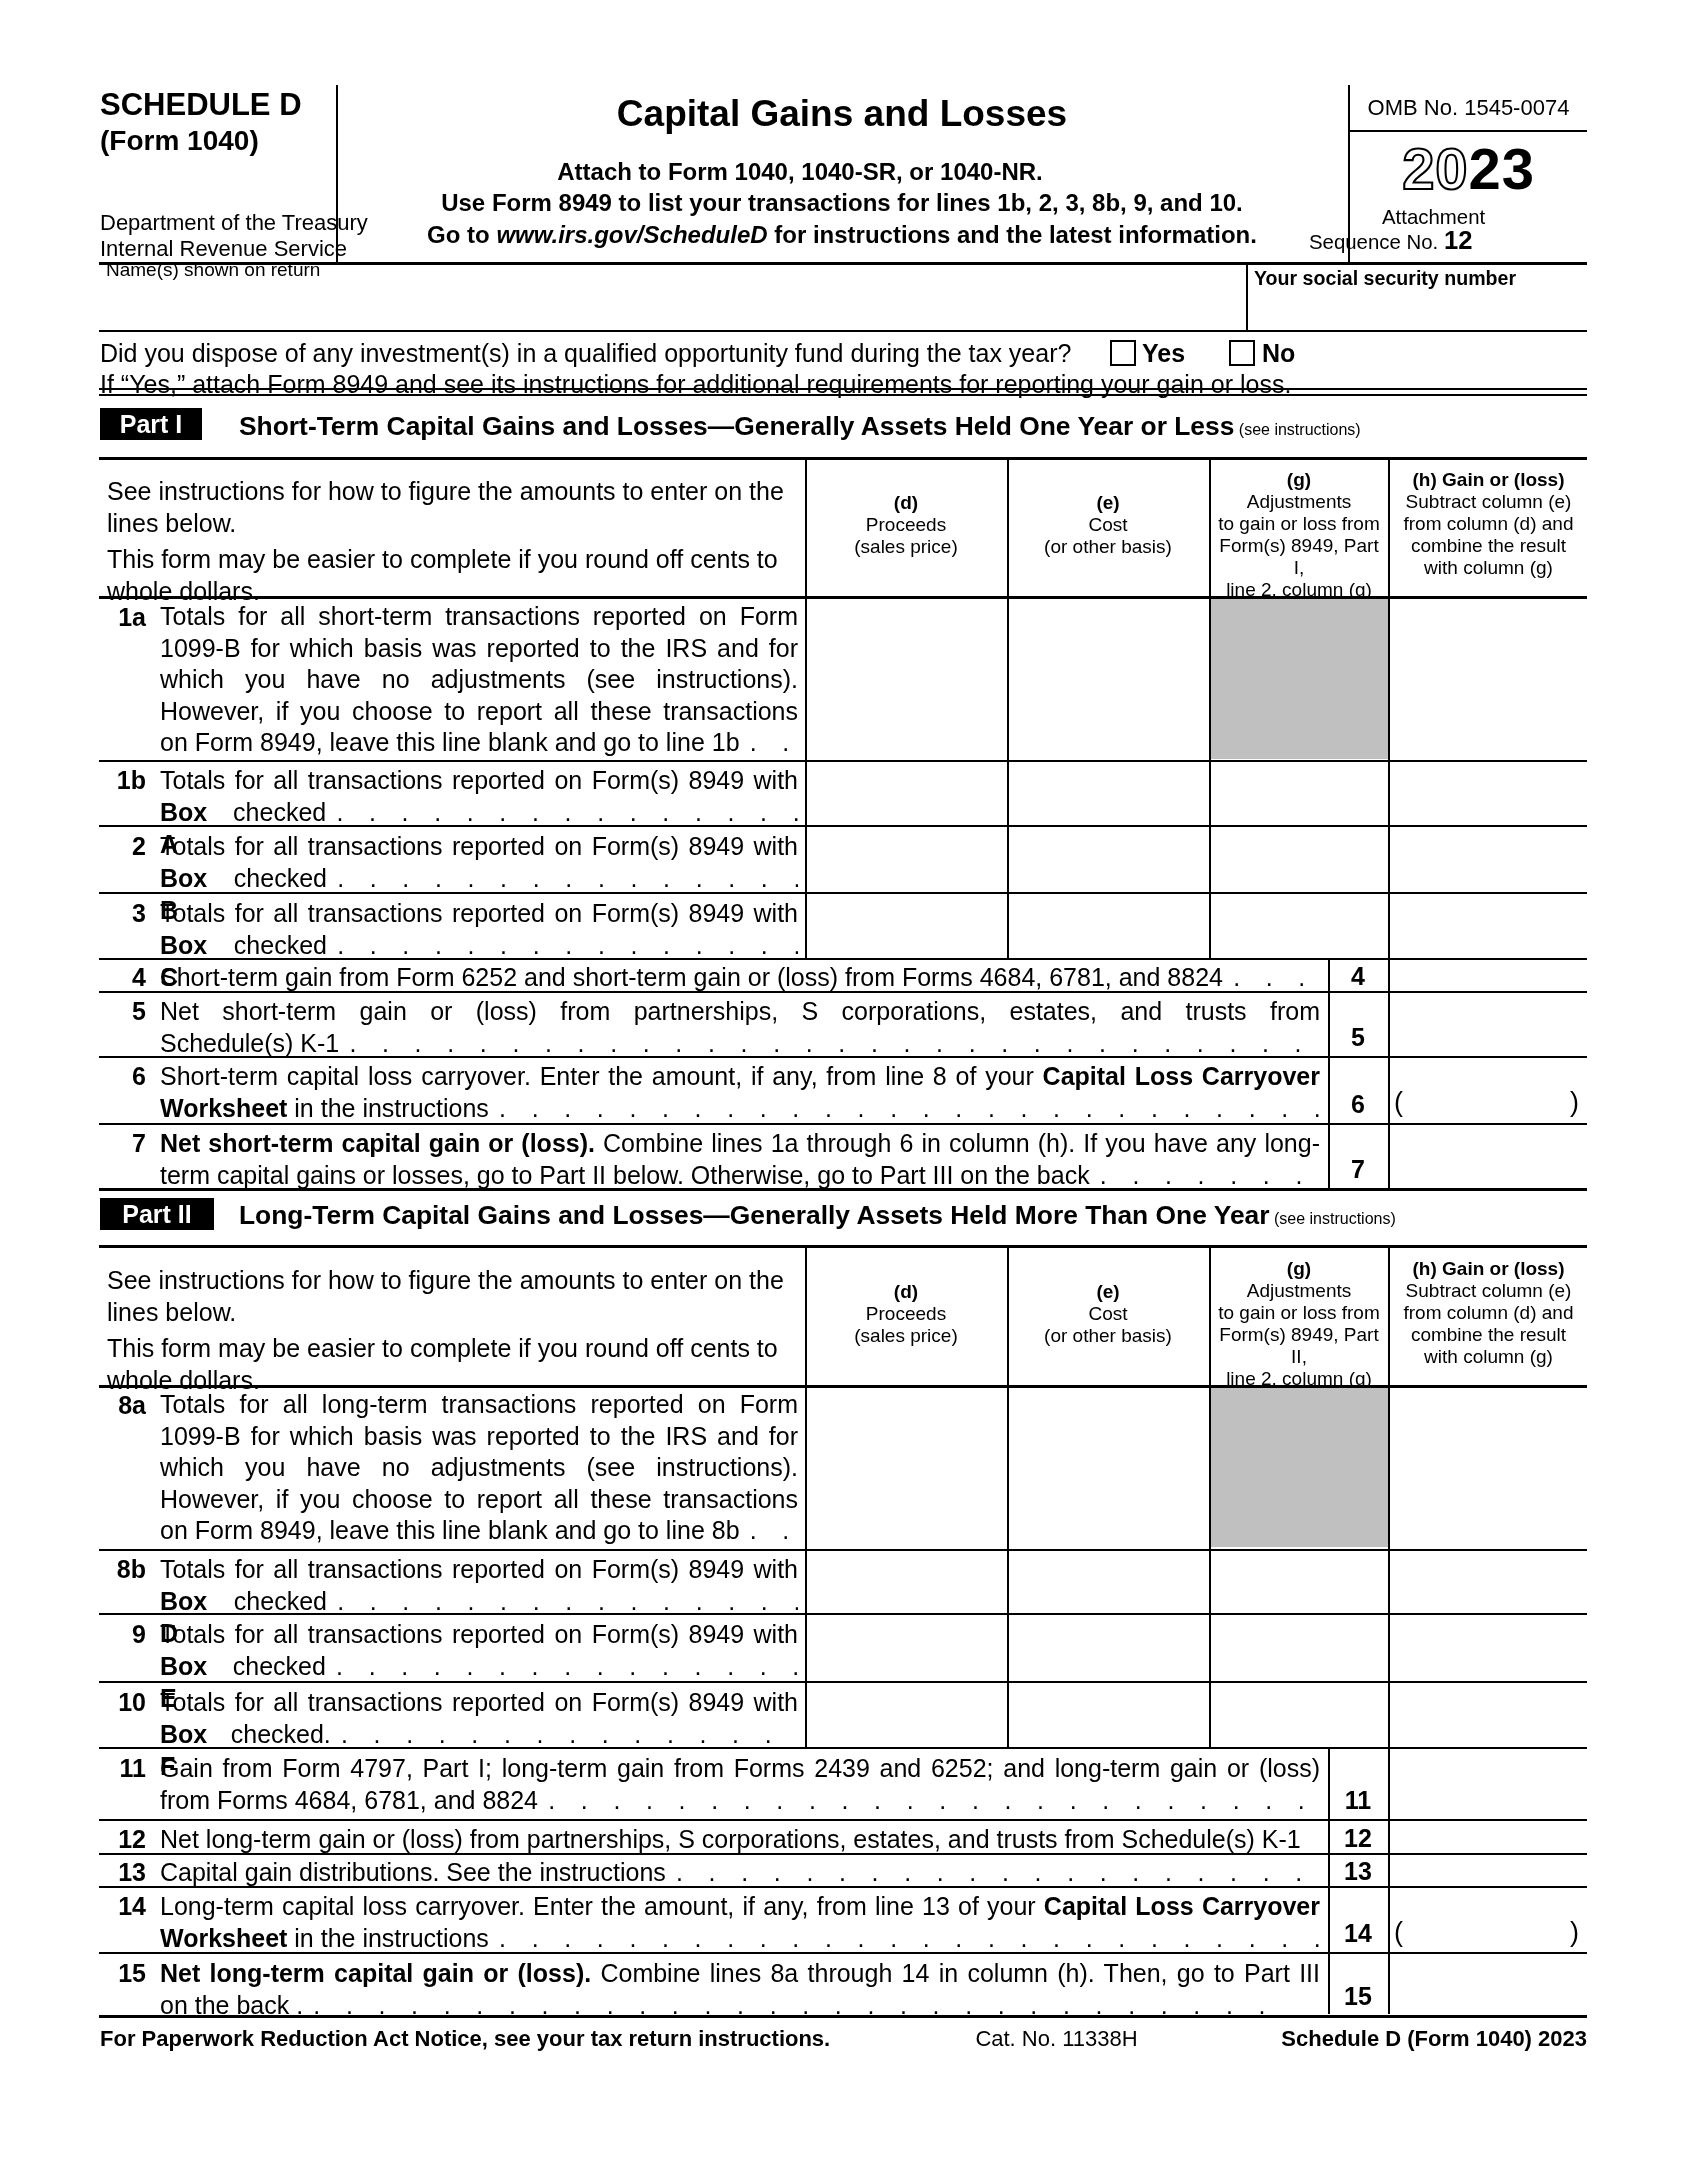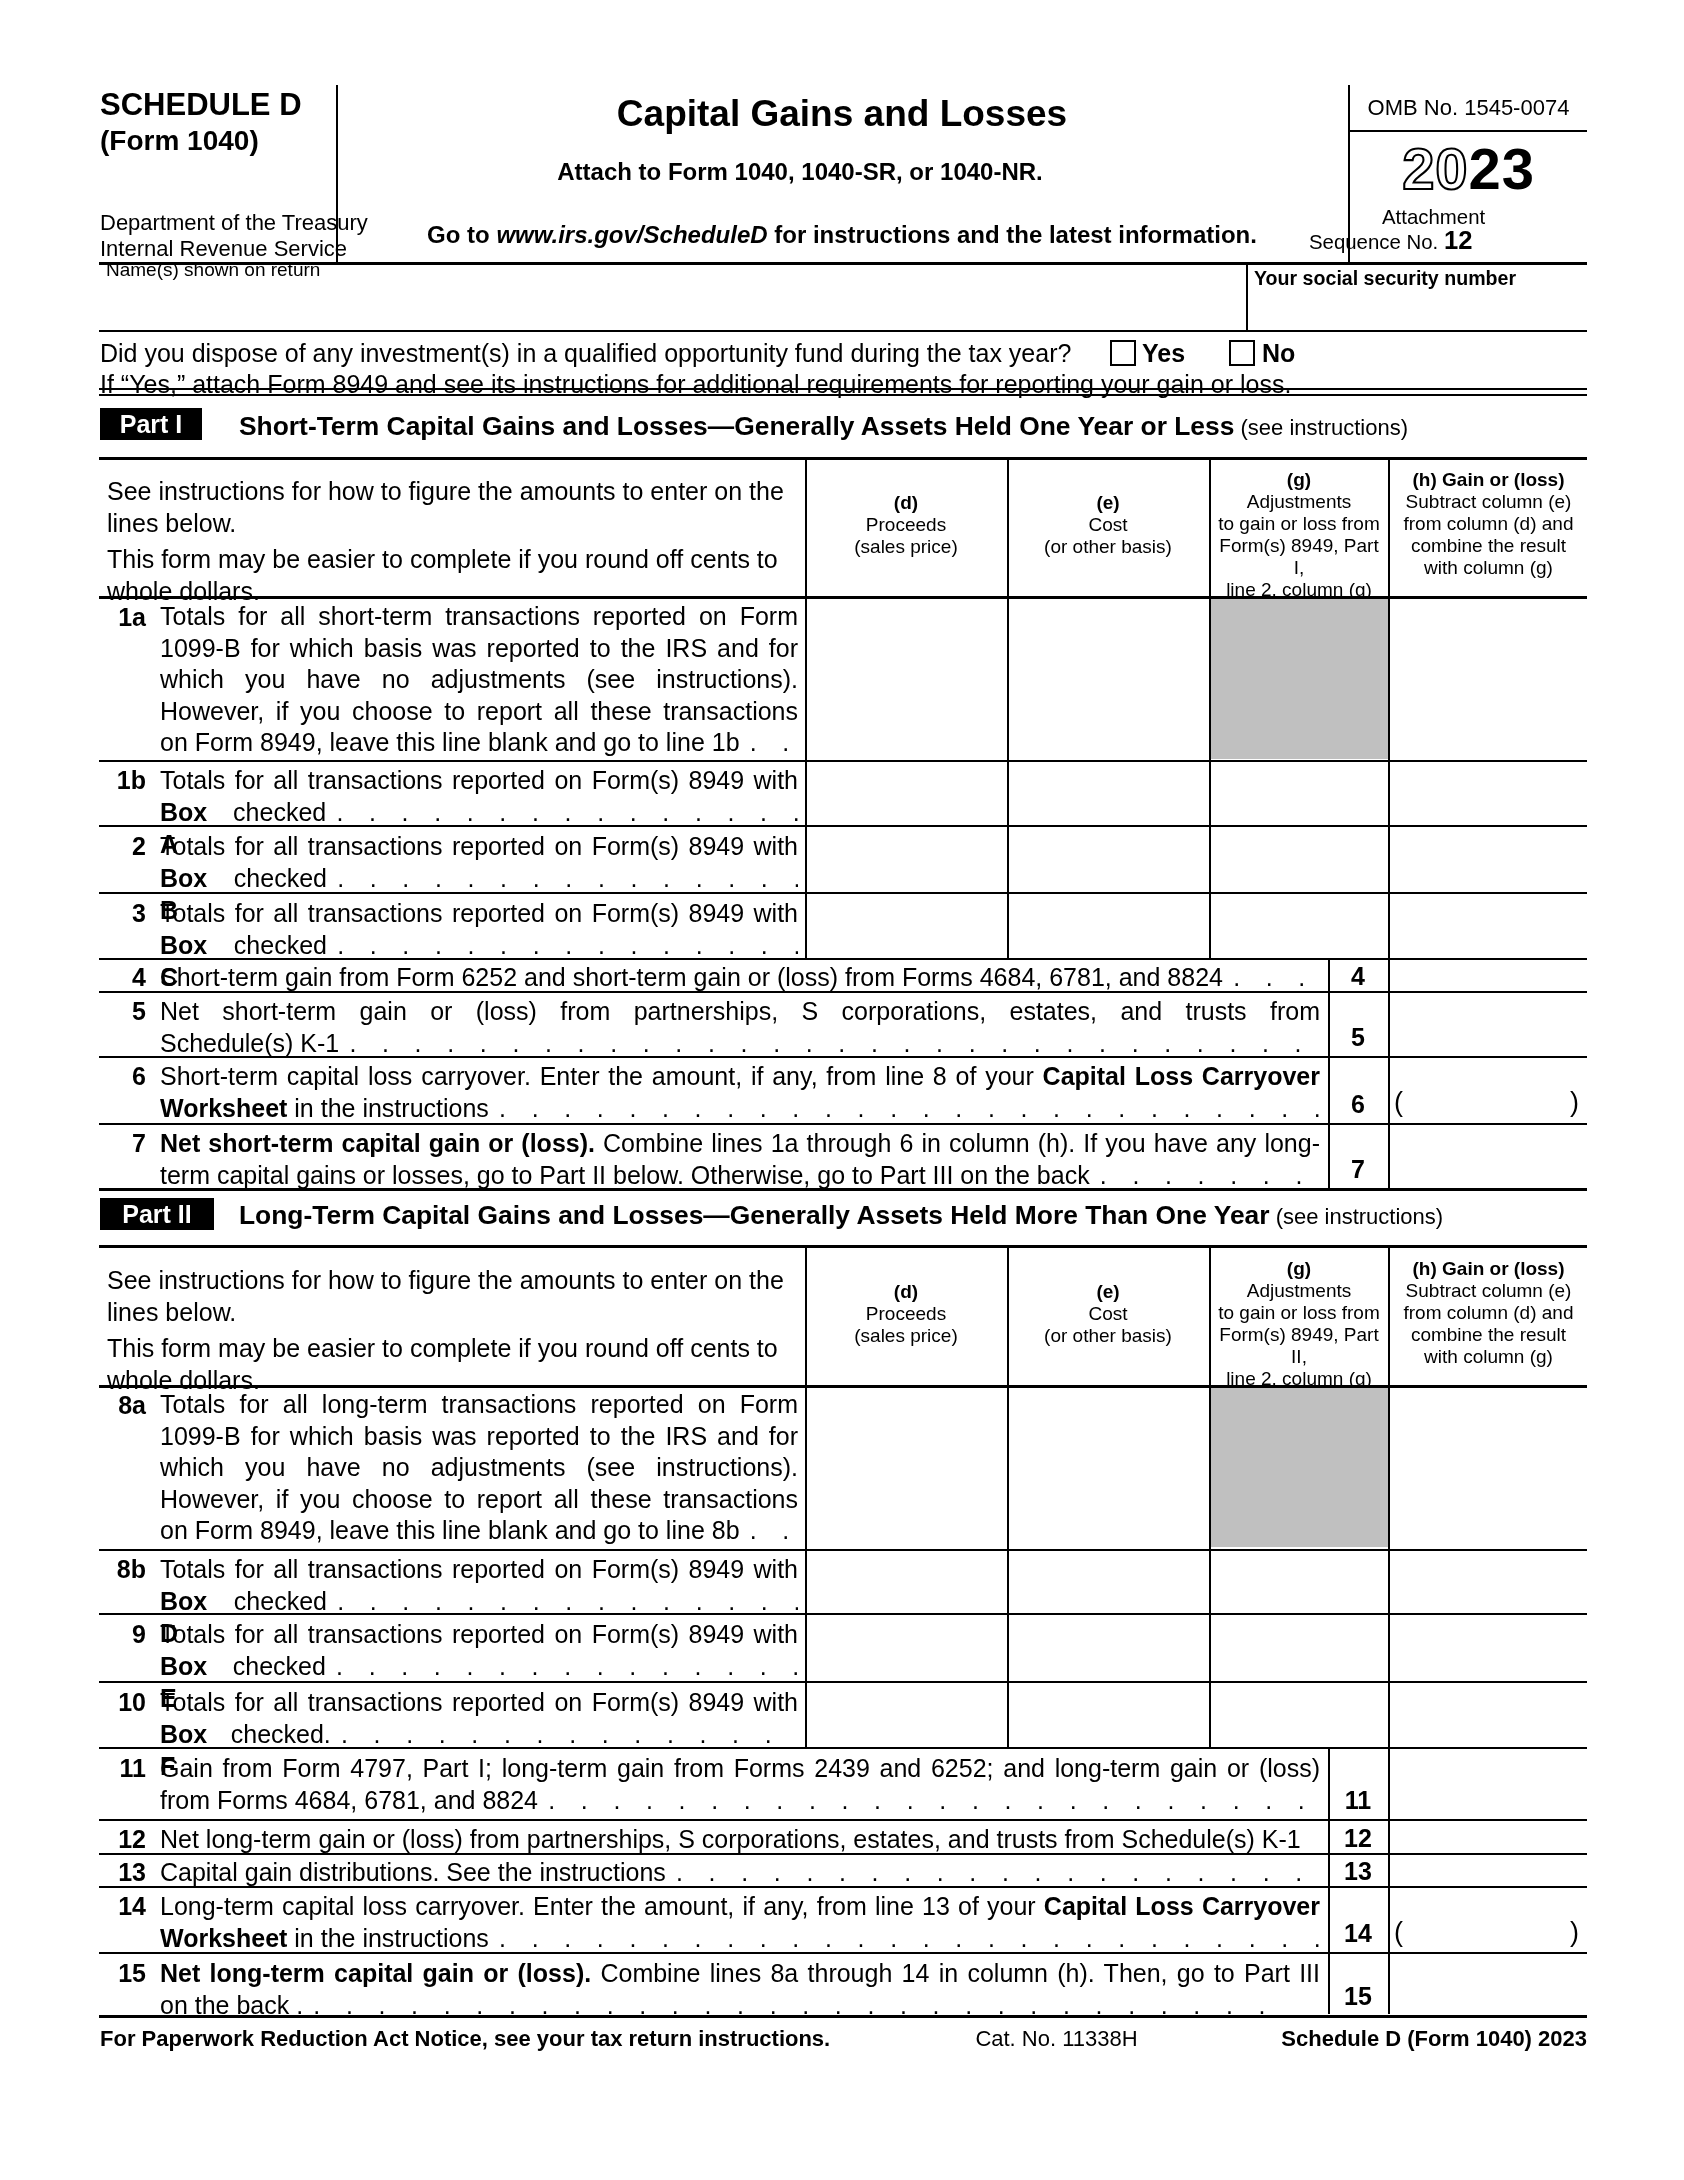--- a/index.html
+++ b/index.html
@@ -12,21 +12,21 @@
   .t{font-size:25px;line-height:32px;}
   .t36{font-size:31px;line-height:34px;font-weight:bold;}
   .t33{font-size:28px;line-height:31.5px;font-weight:bold;}
   .t26{font-size:22px;line-height:25.6px;}
   .t43{font-size:37px;line-height:39px;font-weight:bold;}
   .t28{font-size:24px;line-height:29px;font-weight:bold;}
   .t22{font-size:19px;line-height:22px;}
   .t23b{font-size:19.6px;line-height:23px;font-weight:bold;}
   .t24{font-size:20.4px;line-height:23px;}
   .t31b{font-size:26.4px;line-height:31px;font-weight:bold;}
-  .t28r{font-size:22px;line-height:31px;}
+  .t28r{font-size:16px;line-height:31px;}
   .jl{text-align:justify;text-align-last:justify;}
   .fl{display:flex;align-items:baseline;}
   .seg{white-space:pre;}
   .dots{flex:1 1 auto;overflow:hidden;white-space:nowrap;word-spacing:15.3px;letter-spacing:1.7px;padding-left:10.2px;}
   .num{position:absolute;width:44px;text-align:right;font-weight:bold;font-size:25px;line-height:32px;}
   .colhead{position:absolute;text-align:center;font-size:19px;line-height:22px;}
   .shade{position:absolute;background:#c0c0c0;}
   .badge{position:absolute;background:#000;color:#fff;display:flex;align-items:center;justify-content:center;font-weight:bold;font-size:25px;}
   .cb{position:absolute;width:22px;height:22px;border:2.1px solid #000;background:#fff;}
   .boxnum{position:absolute;width:60px;text-align:center;font-weight:bold;font-size:25px;line-height:32px;}
@@ -42,20 +42,21 @@
 
   <div class="abs t36" style="left:100px;top:88px;">SCHEDULE D</div>
   <div class="abs t33" style="left:100px;top:125px;">(Form 1040)</div>
   <div class="abs t26" style="left:100px;top:210px;">Department of the Treasury</div>
   <div class="abs t26" style="left:100px;top:236px;">Internal Revenue Service</div>
 
   <div class="vl" style="left:336px;top:85px;width:1.7px;height:177px;"></div>
 
   <div class="abs t43" style="left:336px;top:94px;width:1012px;text-align:center;">Capital Gains and Losses</div>
   <div class="abs t28" style="left:336px;top:157px;width:928px;text-align:center;">Attach to Form 1040, 1040-SR, or 1040-NR.</div>
+  <div class="abs t28" style="left:336px;top:188px;width:1012px;text-align:center;">Use Form 8949 to list your transactions for lines 1b, 2, 3, 8b, 9, and 10.</div>
   <div class="abs t28" style="left:336px;top:220px;width:1012px;text-align:center;"><span class="seg">Go to </span><span class="i seg">www.irs.gov/ScheduleD</span><span class="seg"> for instructions and the latest information.</span></div>
 
   <div class="vl" style="left:1348px;top:85px;width:1.7px;height:177px;"></div>
   <div class="abs t26" style="left:1350px;top:95px;width:237px;text-align:center;">OMB No. 1545-0074</div>
   <div class="hl" style="left:1348px;top:130px;width:239px;height:1.7px;"></div>
   <div class="abs year" style="left:1350px;top:141px;width:237px;text-align:center;"><span class="yout">20</span><span>23</span></div>
   <div class="abs t24" style="left:1382px;top:206px;">Attachment</div>
   <div class="abs t24" style="left:1309px;top:229px;"><span class="seg">Sequence No. </span><span class="b" style="font-size:25.6px;">12</span></div>
 
   <div class="hl" style="left:99px;top:262px;width:1488px;height:2.6px;"></div>

